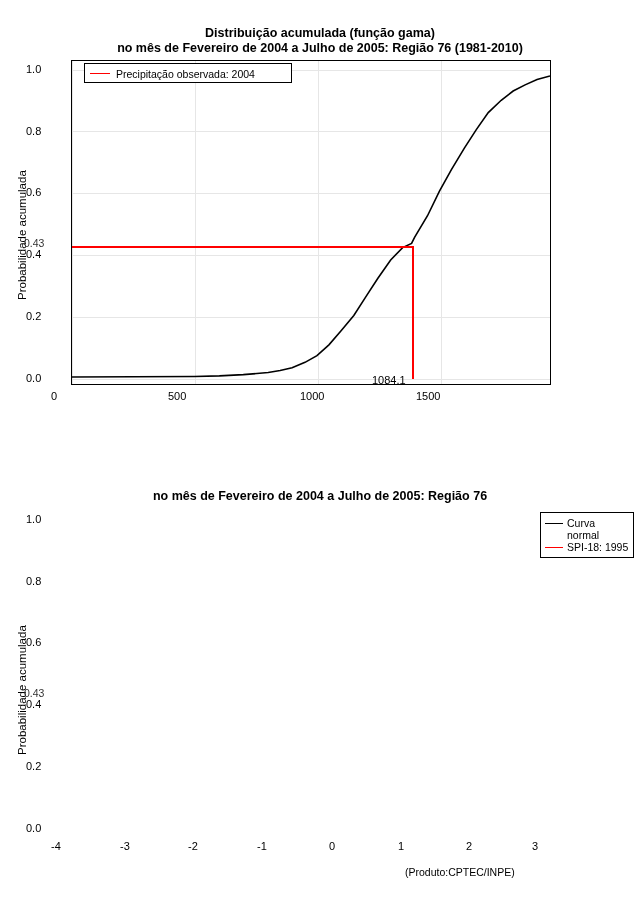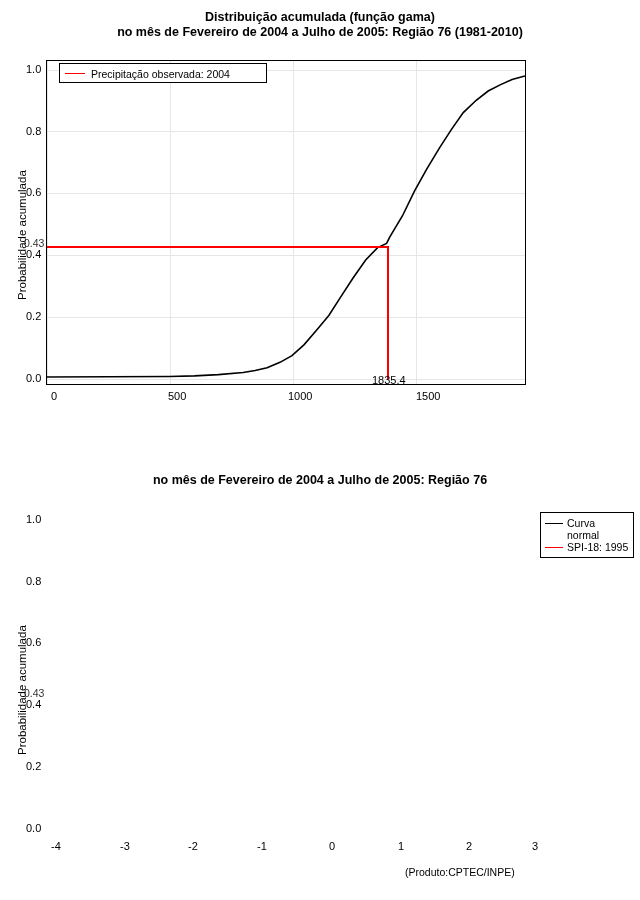--- a/index.html
+++ b/index.html
@@ -13,33 +13,33 @@
   }
   .panel{position:absolute;left:0;width:640px;}
   #panel-top{top:0;height:450px;}
   #panel-bottom{top:450px;height:450px;}
 
   .title{
     text-align:center;
     font-size:12.5px;
     font-weight:bold;
     line-height:15px;
-    margin:0;
+    margin:16px;
   }
   #panel-top .title{padding-top:10px;}
   #panel-bottom .title{padding-top:8px;}
 
   .plotbox{
     position:absolute;
     border:1px solid #000;
     background:#fff;
     box-sizing:border-box;
   }
   
-  #plot1{left:46px;top:60px;width:480px;height:325px;}
+  #plot1{left:71px;top:60px;width:480px;height:325px;}
 
   .gridline{position:absolute;background:#e6e6e6;}
   .gridline.h{left:0;width:100%;height:1px;}
   .gridline.v{top:0;height:100%;width:1px;}
 
   .curve{position:absolute;left:0;top:0;width:100%;height:100%;}
 
   .tick-label{
     position:absolute;
     font-size:11px;
@@ -94,21 +94,21 @@
   <div class="tick-label" style="left:26px;top:310px;">0.2</div>
   <div class="tick-label" style="left:26px;top:248px;">0.4</div>
   <div class="tick-label" style="left:26px;top:186px;">0.6</div>
   <div class="tick-label" style="left:26px;top:125px;">0.8</div>
   <div class="tick-label" style="left:26px;top:63px;">1.0</div>
 
   <div class="axis-val" style="left:24px;top:237px;">0.43</div>
 
   <div class="tick-label" style="left:51px;top:390px;">0</div>
   <div class="tick-label" style="left:168px;top:390px;text-align:right;">500</div>
-  <div class="tick-label" style="left:288px;top:390px;">1000</div>
+  <div class="tick-label" style="left:300px;top:390px;">1000</div>
   <div class="tick-label" style="left:416px;top:390px;">1500</div>
 
 
   <div class="plotbox" id="plot1">
 
     <div class="gridline h" style="top:318px;"></div>
     <div class="gridline h" style="top:256px;"></div>
     <div class="gridline h" style="top:194px;"></div>
     <div class="gridline h" style="top:132px;"></div>
     <div class="gridline h" style="top:70px;"></div>
@@ -127,21 +127,21 @@
     <div class="red-marker" style="left:340px;top:185px;width:1.5px;height:133px;"></div>
 
     <div class="legend-box" style="left:12px;top:2px;width:208px;height:20px;padding:3px 5px;">
       <div class="legend-row">
         <span class="legend-line red"></span>
         <span>Precipitação observada: 2004</span>
       </div>
     </div>
   </div>
 
-  <div class="annot" style="left:372px;top:374px;">1835.4</div>
+  <div class="annot" style="left:372px;top:374px;">1084.1</div>
 
 </div>
 
 <div class="panel" id="panel-bottom">
 
   <div class="title">
     <br>
     <span>no mês de Fevereiro de 2004 a Julho de 2005: Região 76</span>
   </div>
 

